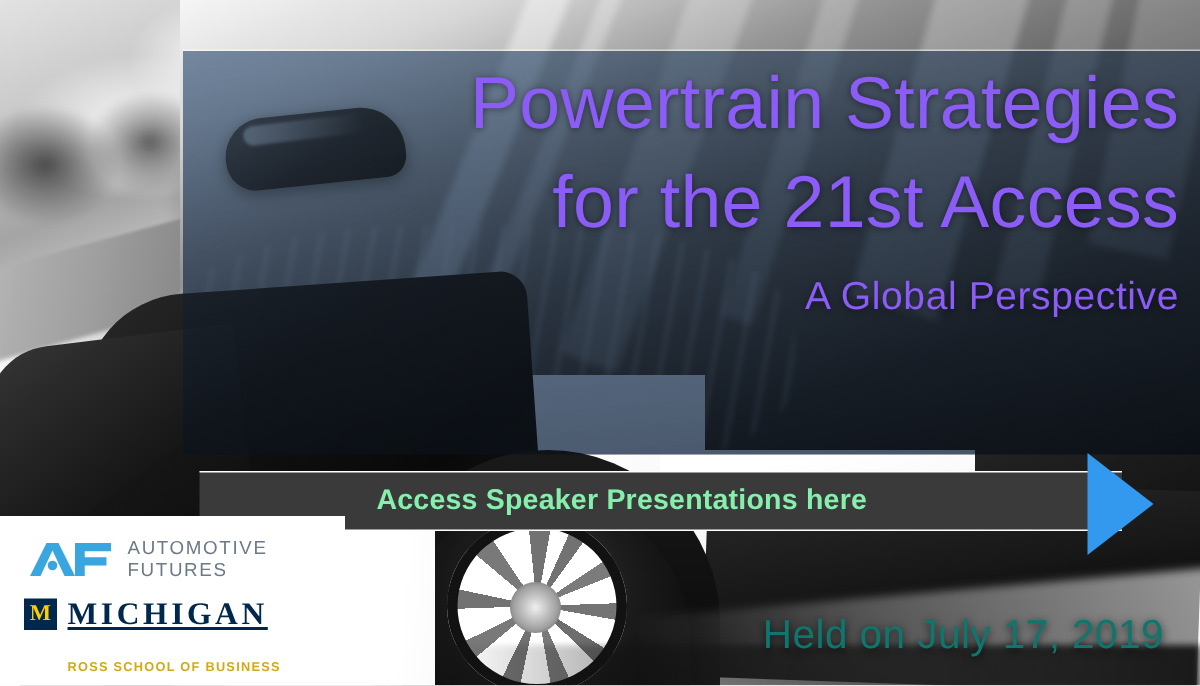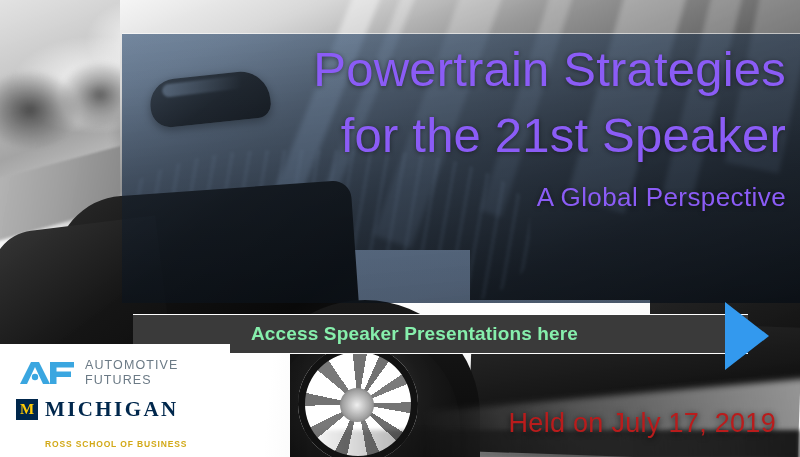--- a/index.html
+++ b/index.html
@@ -284,34 +284,35 @@
     line-height:1;
     margin-top:1px;
   }
   .mich-text { display:flex; flex-direction:column; }
   .mich-name {
     color:#00274c;
     font-family:"Liberation Serif", serif;
     font-size:21px; font-weight:bold;
     letter-spacing:2.4px;
     line-height:22px;
+    text-decoration:underline;
   }
   .mich-sub {
     color:#d2a918;
     font-size:8.5px; font-weight:bold;
     letter-spacing:.85px;
     line-height:12px;
     margin-top:18px;
   }
 
   
   .date {
     position:absolute;
     right:24px; bottom:18px;
-    color:#b91c1c;
+    color:#0f766e;
     font-size:27px;
     font-weight:300;
     letter-spacing:.3px;
     text-shadow:0 1px 6px rgba(0,0,0,.75);
     white-space:nowrap;
     text-align:center;
   }
 </style>
 </head>
 <body>
@@ -349,21 +350,21 @@
     <div class="ph-sweep"></div>
     <div class="ph-darkbottom"></div>
   </div>
 
   <div class="tint"></div>
   <div class="tint2"></div>
   <div class="tint-topline"></div>
 
   <div class="title-wrap">
     <span class="title-line">Powertrain Strategies</span>
-    <span class="title-line">for the 21st Speaker</span>
+    <span class="title-line">for the 21st Access</span>
     <span class="subtitle">A Global Perspective</span>
   </div>
 
   <div class="cta">
     <span class="cta-label">Access Speaker Presentations here</span>
   </div>
   <div class="cta-arrow"></div>
 
   <div class="logos">
 

